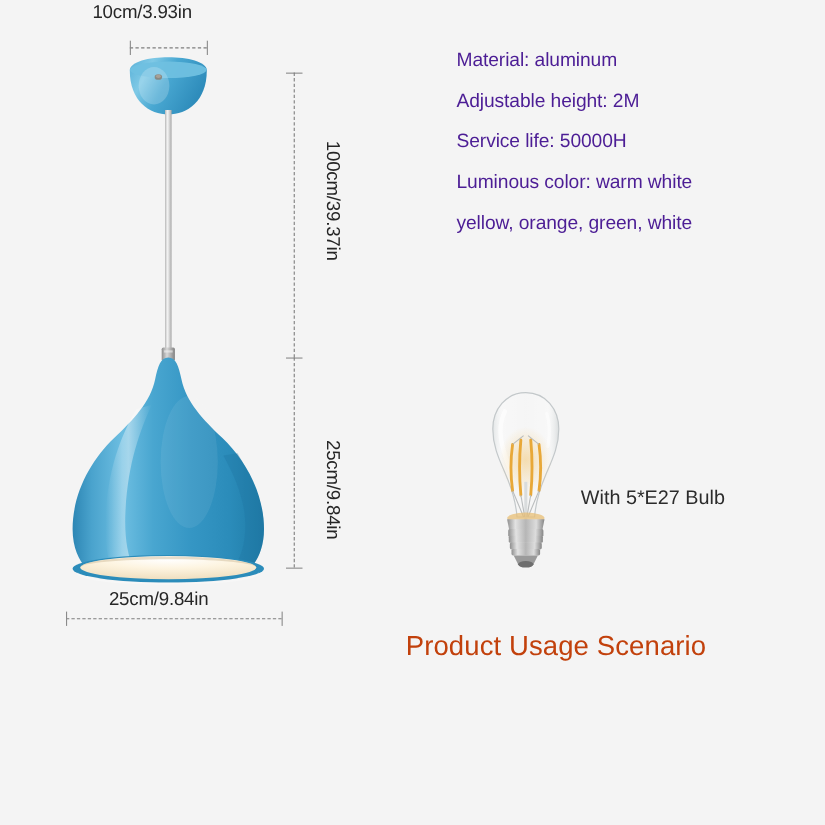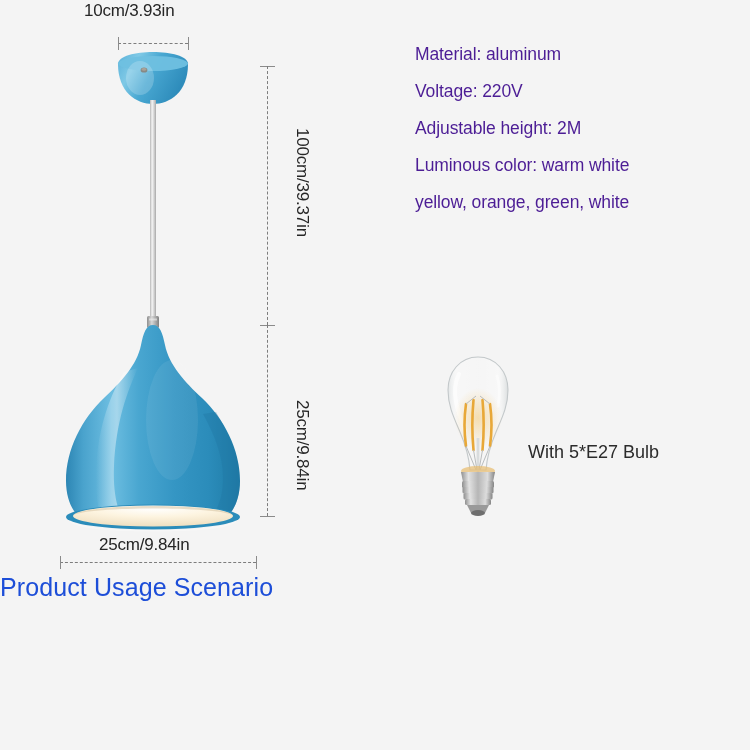--- a/index.html
+++ b/index.html
@@ -79,23 +79,23 @@
     white-space: nowrap;
     letter-spacing: -0.1px;
   }
 
   
   .usage-title {
     position: absolute;
     left: 0;
     top: 573px;
     width: 642px;
-    text-align: left;
+    text-align: right;
     font-size: 25px;
-    color: #1d4ed8;
+    color: #c2410c;
     letter-spacing: 0.1px;
   }
   .bulb-caption {
     position: absolute;
     left: 528px;
     top: 442px;
     font-size: 18px;
     color: #2b2b2b;
     white-space: nowrap;
   }
@@ -219,22 +219,22 @@
   <div class="dash-v abs" style="left:267px; top:325px; height:191px;"></div>
   <div class="dim-label-vert" style="left:312px; top:400px;">25cm/9.84in</div>
 
   <div class="dim-label" style="left:99px; top:535px;">25cm/9.84in</div>
   <div class="dash-h abs" style="left:60px; top:562px; width:196px;"></div>
   <div class="tick-v abs" style="left:60px; top:556px;"></div>
   <div class="tick-v abs" style="left:256px; top:556px;"></div>
 
   <div class="spec-list">
     <div class="spec-line">Material: aluminum</div>
-    <div class="spec-line">Voltage: 220V</div>
     <div class="spec-line">Adjustable height: 2M</div>
+    <div class="spec-line">Service life: 50000H</div>
     <div class="spec-line">Luminous color: warm white</div>
     <div class="spec-line">yellow, orange, green, white</div>
   </div>
 
   <svg class="bulb-svg" width="100" height="175" viewBox="0 0 100 175">
     <defs>
       <linearGradient id="glassGrad" x1="0" y1="0" x2="1" y2="0">
         <stop offset="0%" stop-color="#dfe3e4" stop-opacity="0.85"></stop>
         <stop offset="14%" stop-color="#ffffff" stop-opacity="0.35"></stop>
         <stop offset="50%" stop-color="#ffffff" stop-opacity="0.15"></stop>

